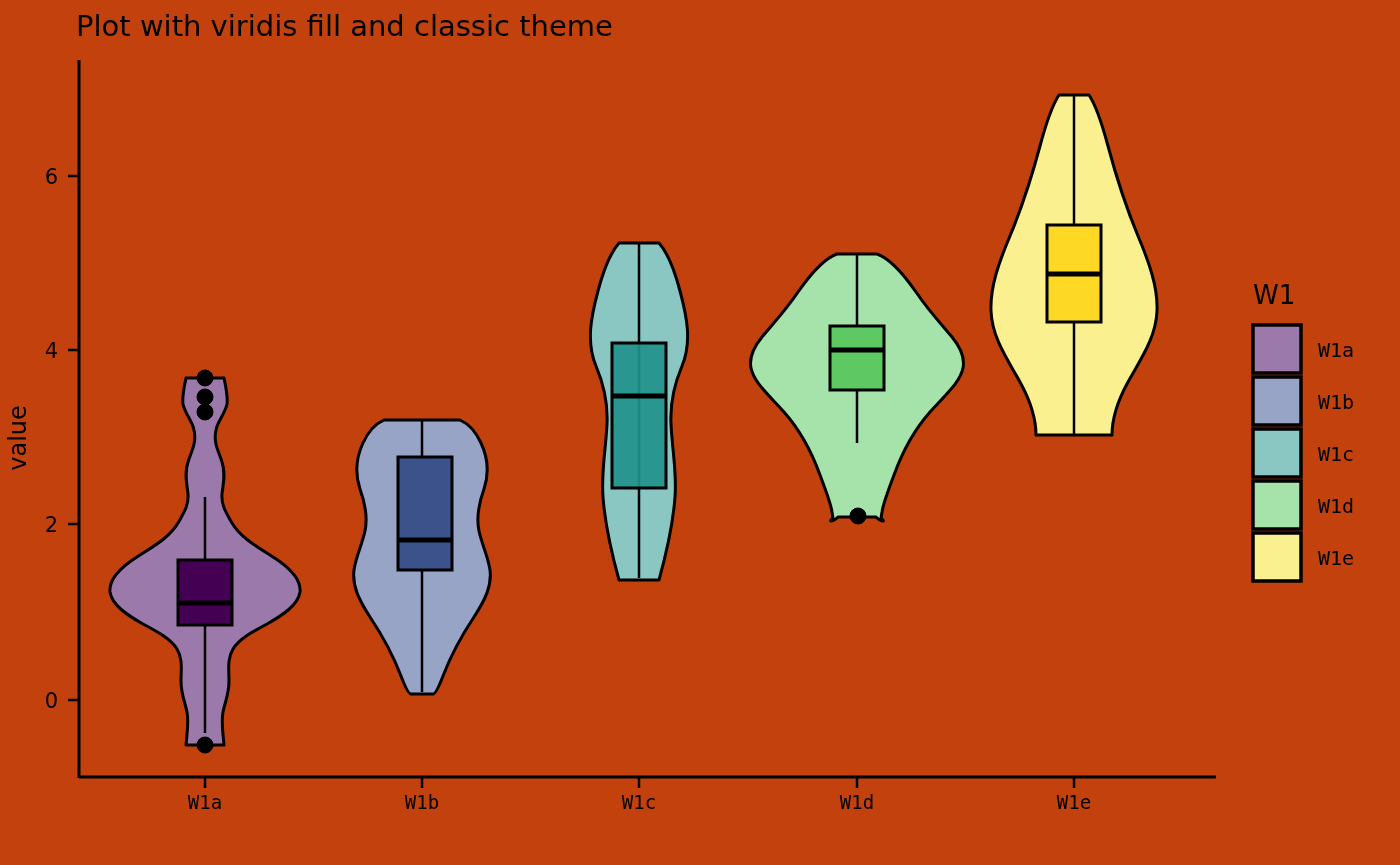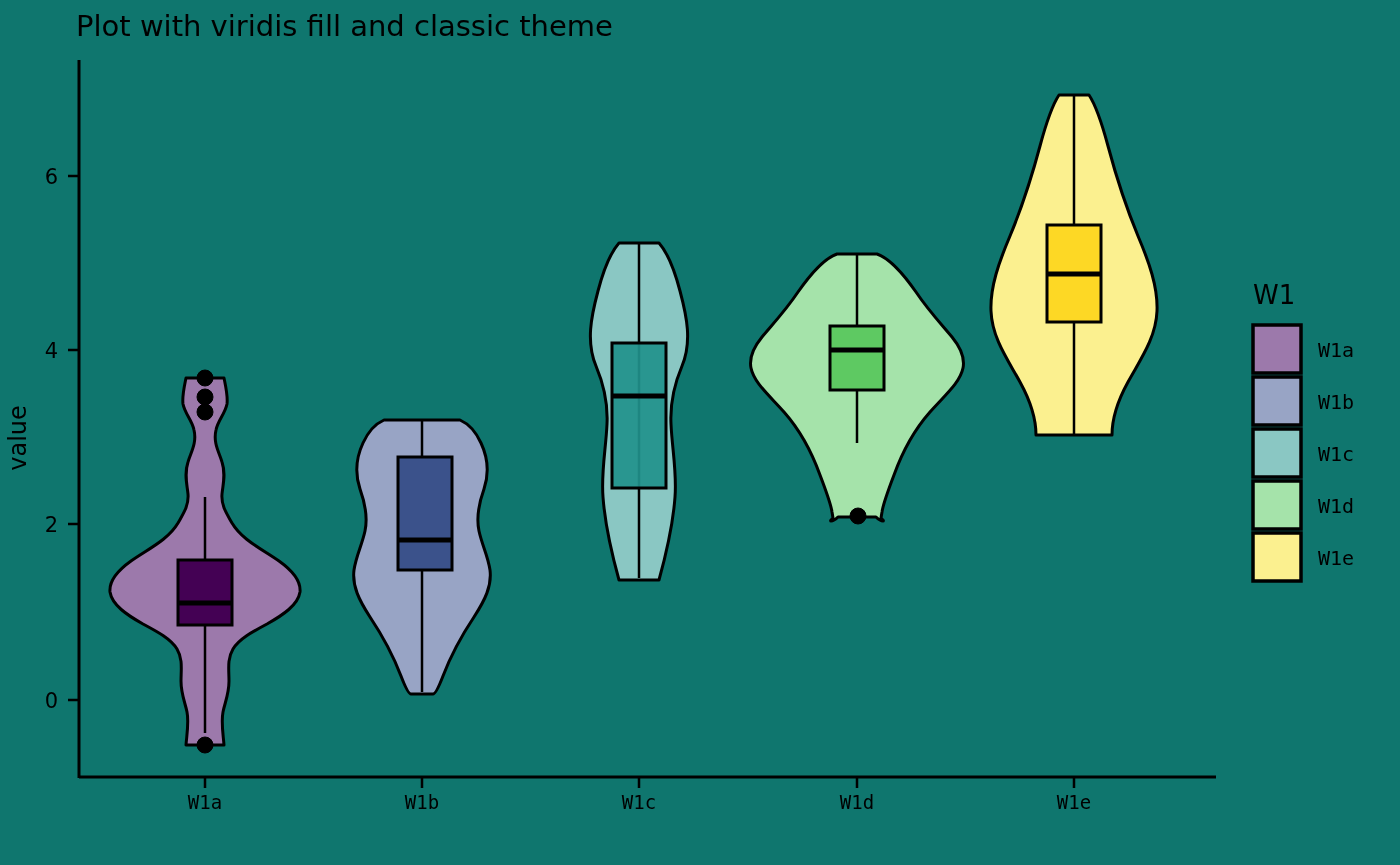--- a/index.html
+++ b/index.html
@@ -10,21 +10,21 @@
   body {
     width: 1400px;
     height: 865px;
     font-family: "DejaVu Sans", sans-serif;
     overflow: hidden;
   }
   #plot-root {
     position: relative;
     width: 1400px;
     height: 865px;
-    background: #0f766e;
+    background: #c2410c;
   }
   svg.plot-canvas {
     display: block;
     width: 1400px;
     height: 865px;
   }
   .title-text {
     font-family: "DejaVu Sans", sans-serif;
     font-size: 29px;
     fill: #000000;

